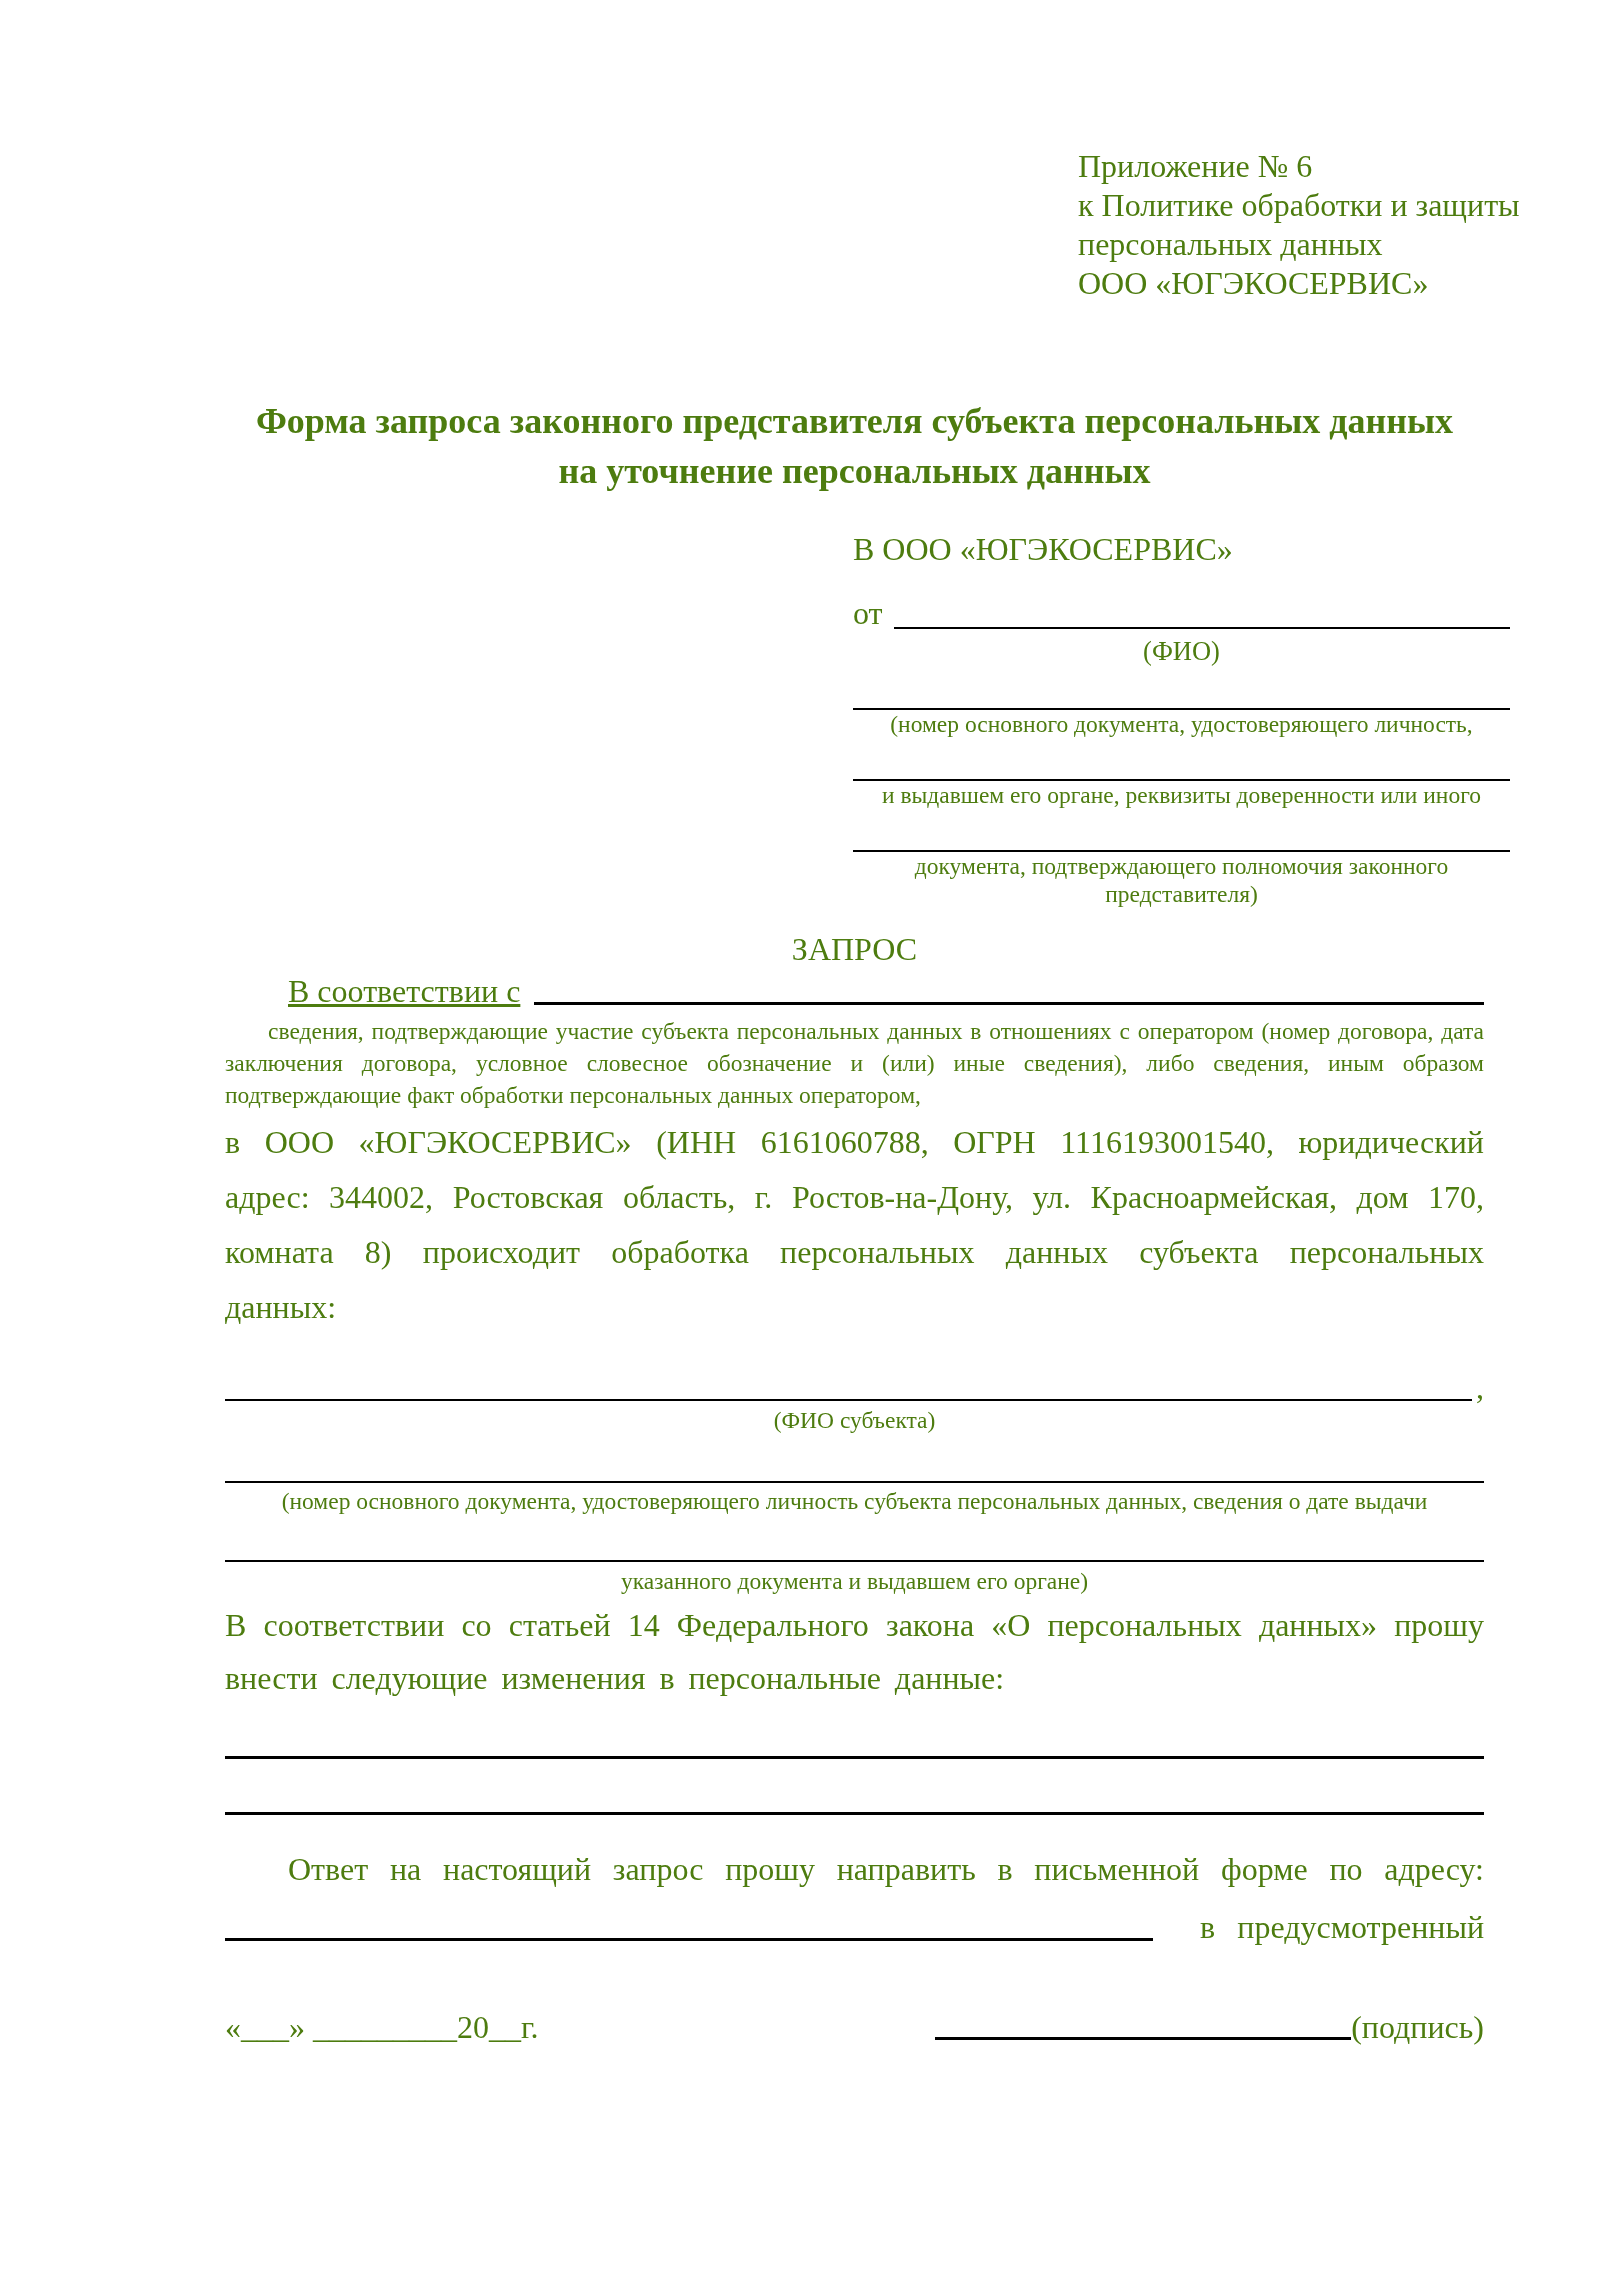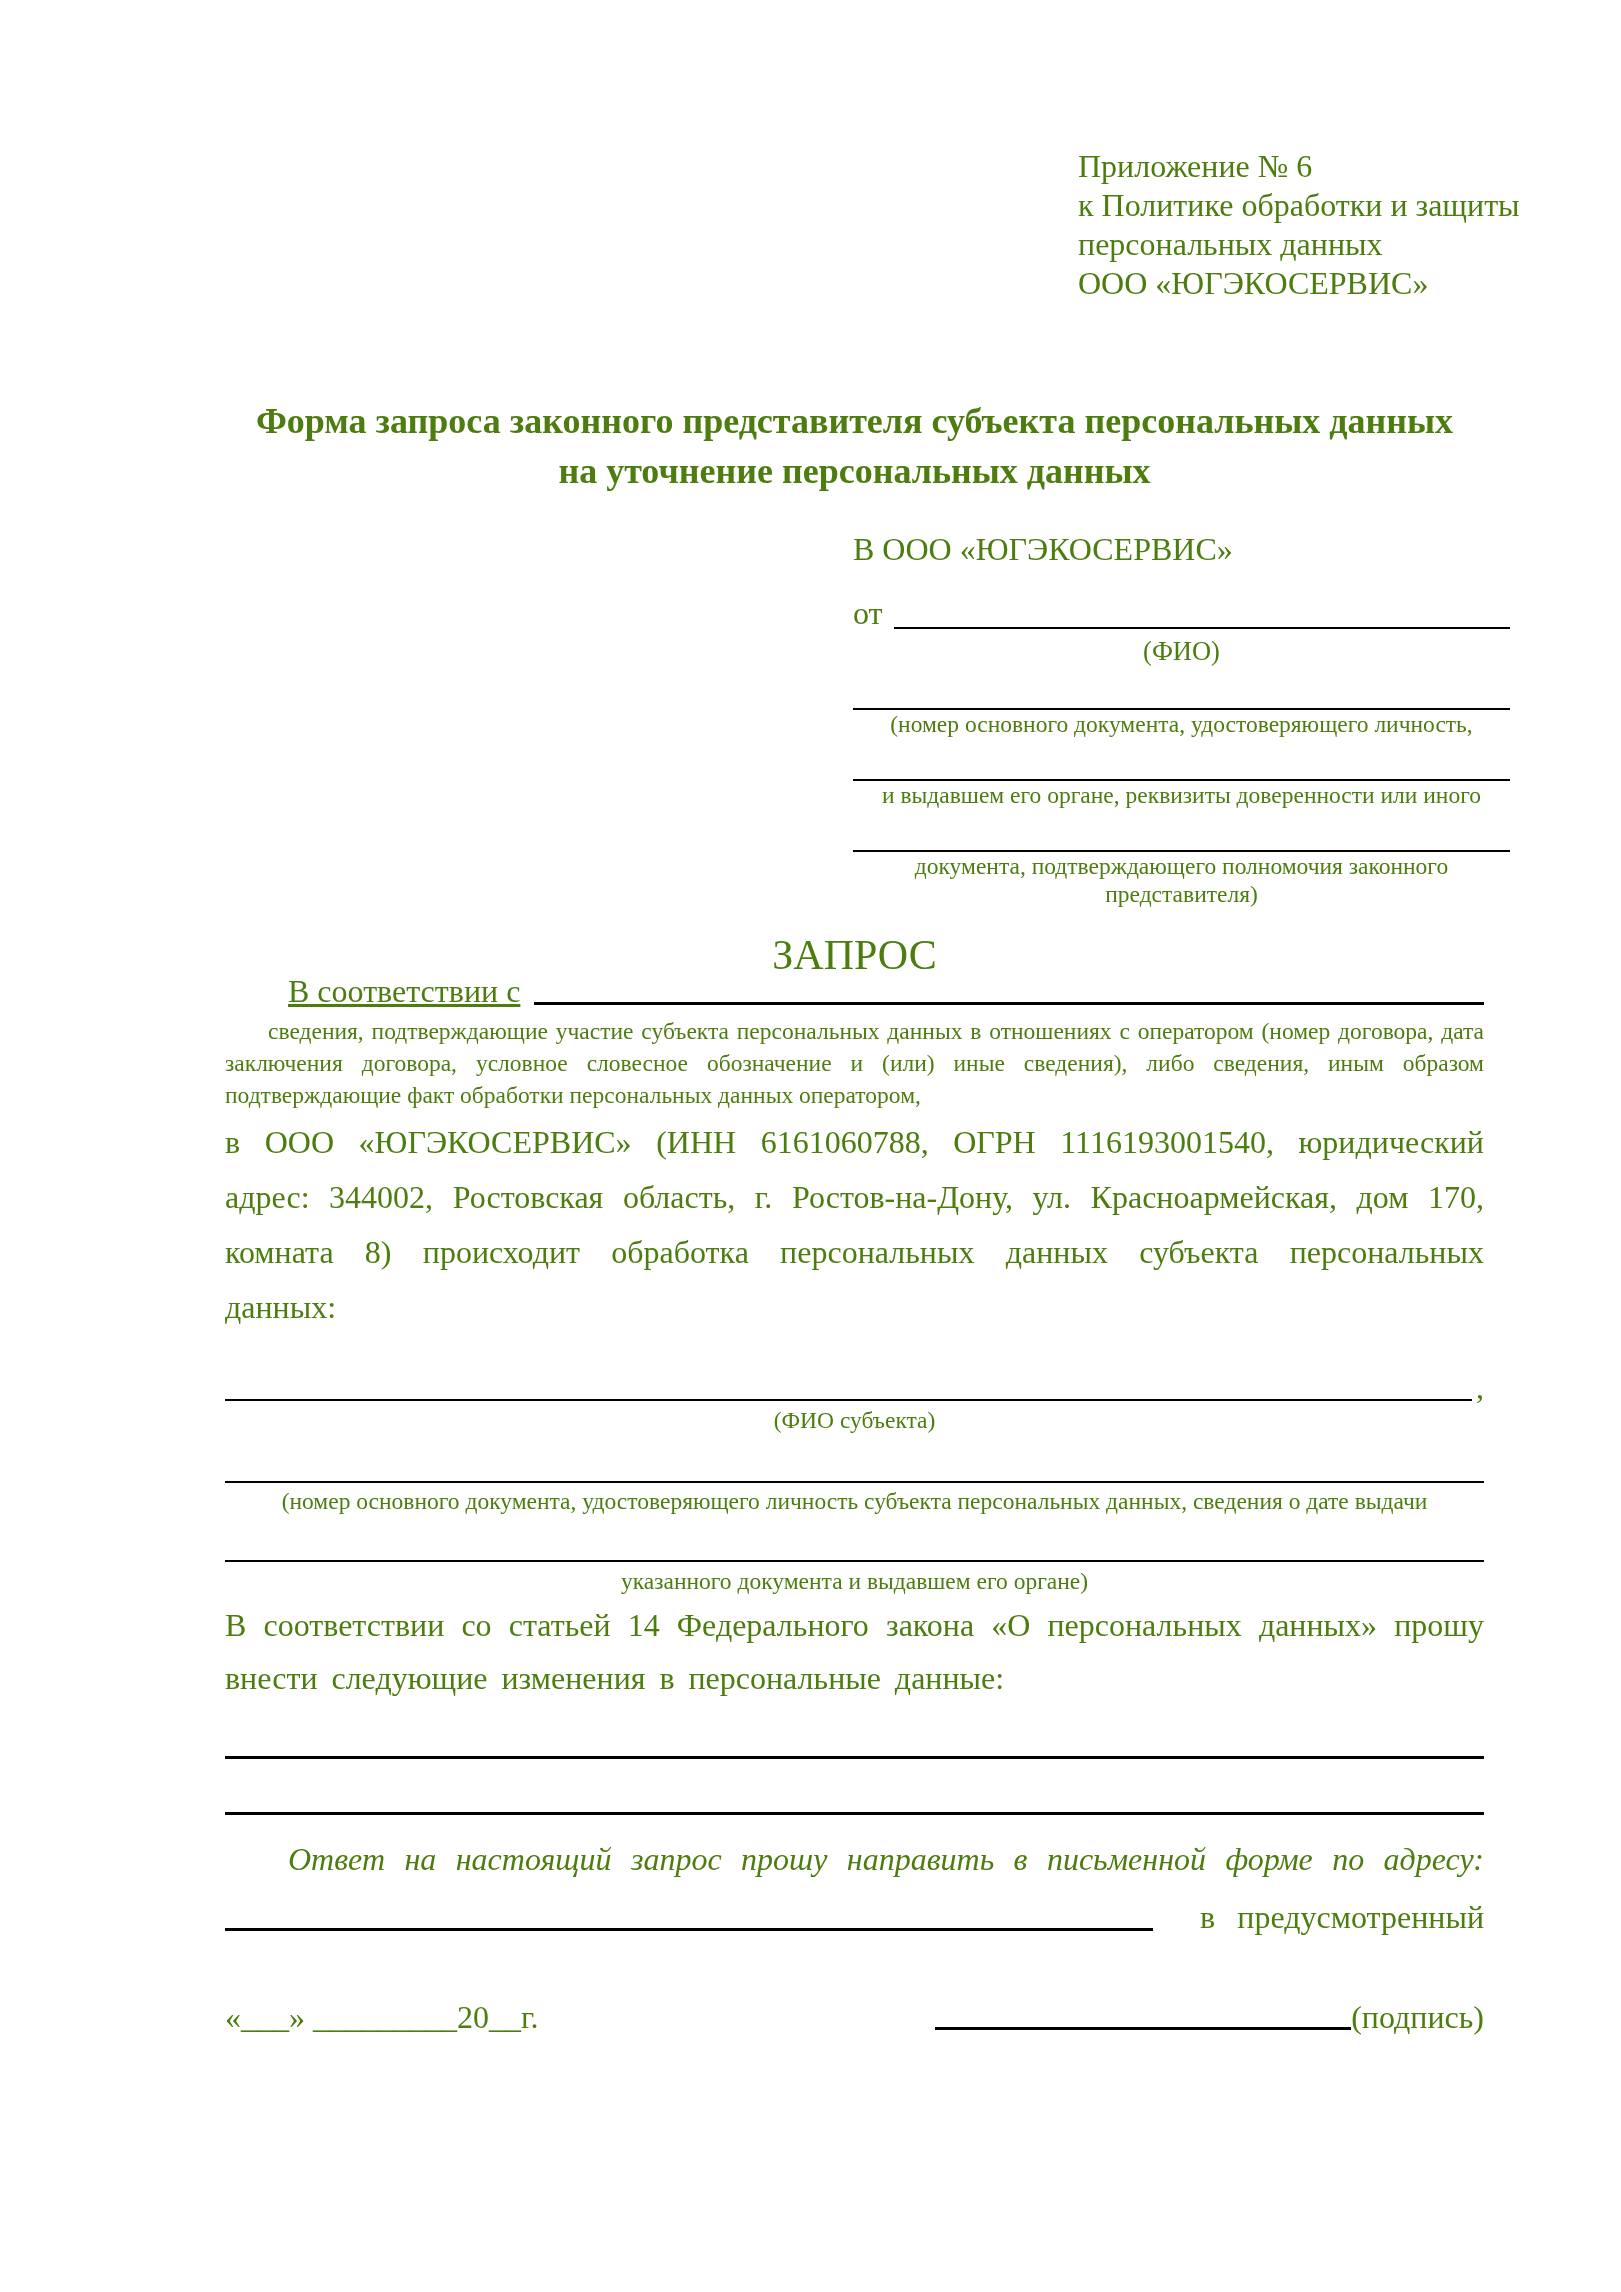--- a/index.html
+++ b/index.html
@@ -55,21 +55,21 @@
   .arow .ln { border-top: 2.9px solid #000; height: 0; }
   .arow .cap { margin-top: 0; }
 
   
   .zapros {
     position: absolute;
     left: 225px;
     top: 931px;
     width: 1259px;
     text-align: center;
-    font-size: 42px;
+    font-size: 32px;
   }
   .main {
     position: absolute;
     left: 225px;
     top: 972px;
     width: 1259px;
   }
   .intro-row { display: flex; align-items: flex-end; }
   .intro-row .lbl { white-space: nowrap; padding-left: 63px; padding-right: 13.7px; text-decoration: underline; }
   .intro-row .fill-line { border-bottom: 3.9px solid #000; }
@@ -98,23 +98,22 @@
     line-height: 53px;
     word-spacing: 5.9px;
     margin-top: 3.9px;
   }
   .blank1 { margin-top: 51px; border-top: 3.9px solid #000; height: 0; }
   .blank2 { margin-top: 53px; border-top: 3.9px solid #000; height: 0; }
   .reply-par {
     text-align: justify;
     text-align-last: justify;
     line-height: 53px;
-    margin-top: 18px;
+    margin-top: 28px;
     text-indent: 63px;
-    font-style: italic;
   }
   .reply-row { display: flex; align-items: flex-end; margin-top: 11.8px; }
   .reply-line { width: 928px; border-bottom: 3.9px solid #000; margin-bottom: 4.9px; height: 33px; }
   .reply-tail { flex: 1 1 auto; display: flex; justify-content: space-between; padding-left: 47px; }
   .reply-closing { margin-top: 11.8px; line-height: 45px; }
 
   
   .footer-row {
     display: flex;
     justify-content: space-between;

